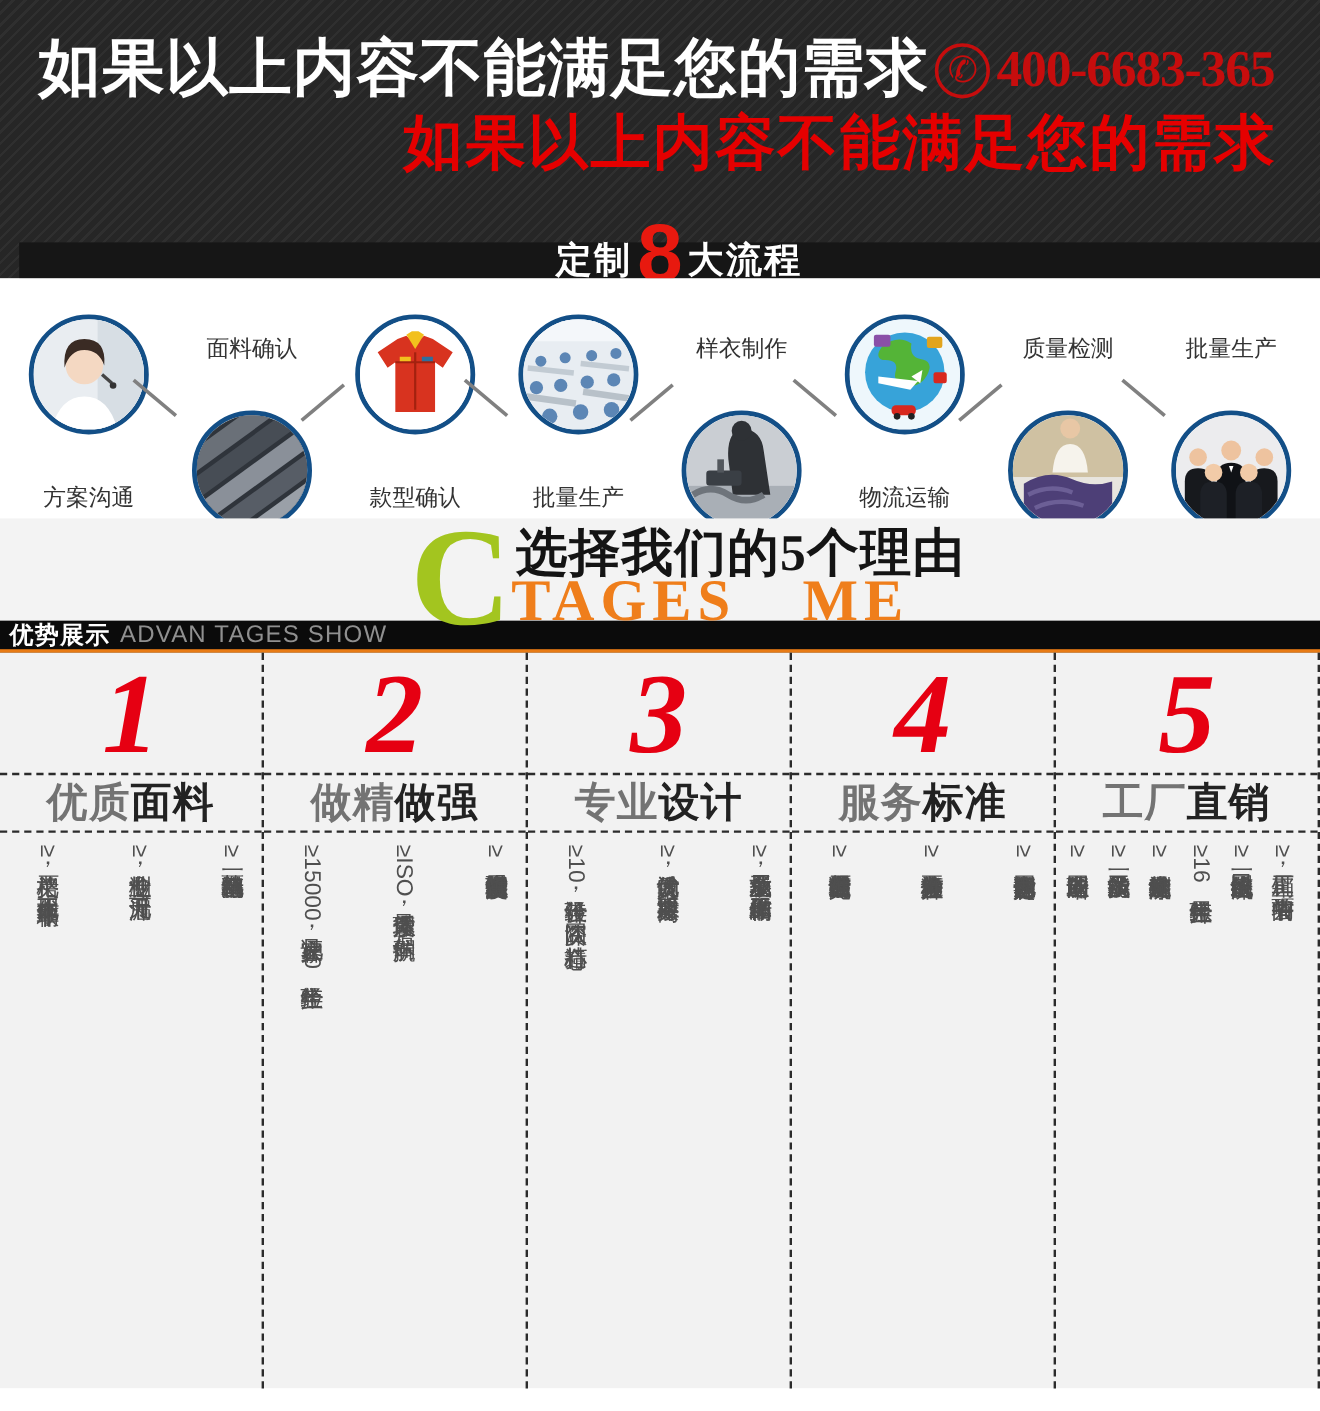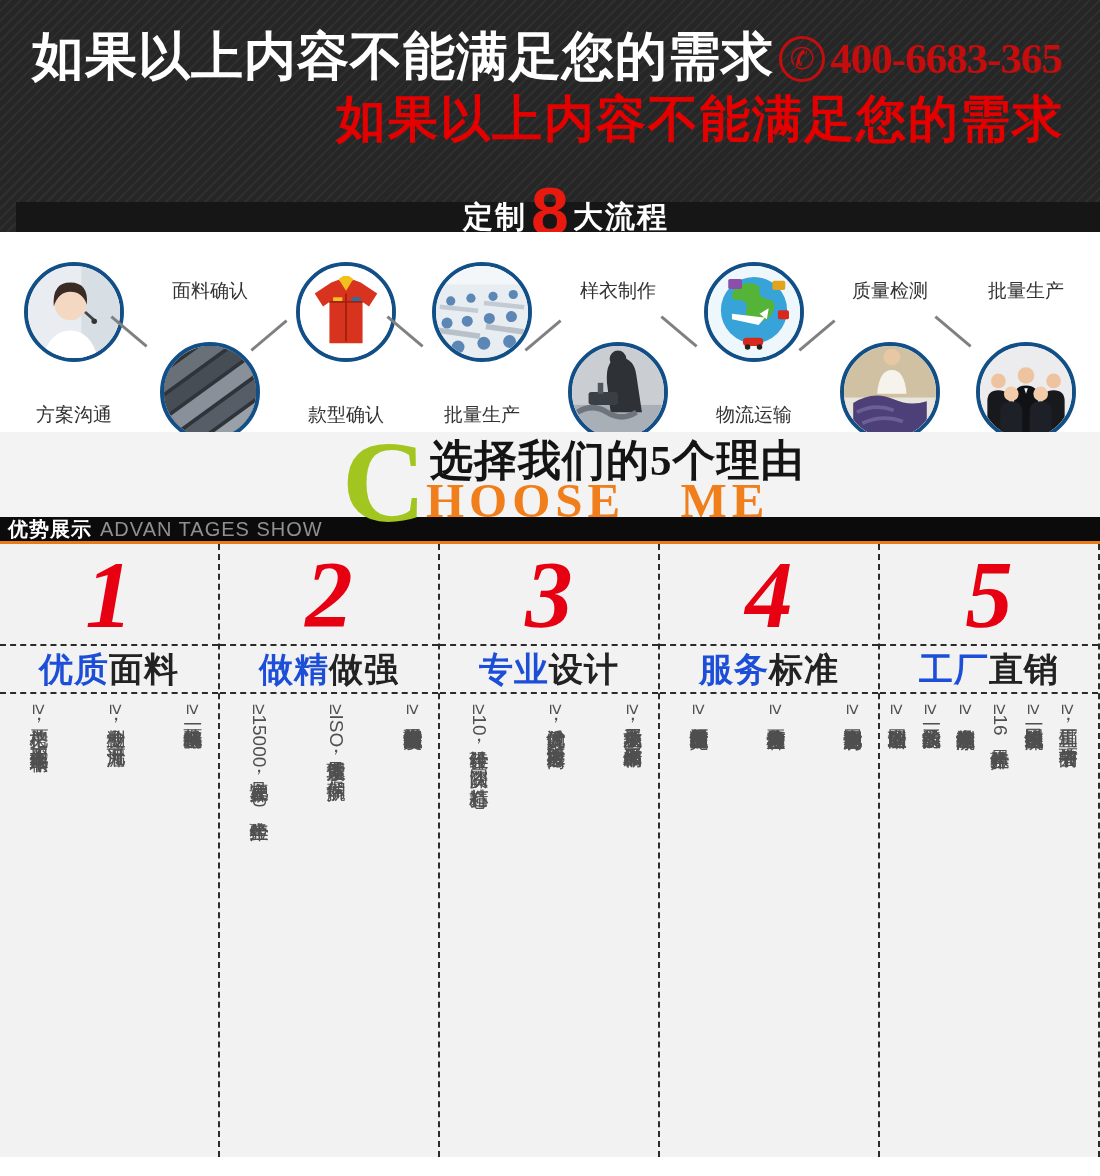--- a/index.html
+++ b/index.html
@@ -39,21 +39,21 @@
   
   .advbar{height:24px;background:#0b0b0b;border-bottom:3px solid #e87b15;display:flex;align-items:center;}
   .adv-cn{color:#ffffff;font-size:20px;font-weight:bold;margin-left:8px;letter-spacing:1px;}
   .adv-en{color:#909090;font-size:20px;margin-left:8px;letter-spacing:1px;}
 
   
   .cols{background:#f2f2f2;display:flex;}
   .col{flex:1;border-right:2px dashed #2b2b2b;box-sizing:border-box;min-width:0;}
   .col-num{height:100px;text-align:center;font-family:"Liberation Serif","DejaVu Serif",serif;font-style:italic;font-weight:bold;font-size:95px;line-height:102px;color:#e60012;}
   .col-head{height:46px;border-top:2px dashed #2b2b2b;border-bottom:2px dashed #2b2b2b;text-align:center;font-size:34px;font-weight:bold;line-height:46px;color:#222222;letter-spacing:1px;white-space:nowrap;}
-  .col-head .hl{color:#1d4ed8;}
+  .col-head .hl{color:#737373;}
   .col-points{height:463px;writing-mode:vertical-rl;text-orientation:mixed;box-sizing:border-box;
               padding:10px 10px 0 0;font-size:19px;color:#4f4f4f;line-height:4.05;overflow:hidden;}
   .col.tight .col-points{line-height:1.8;padding-right:20px;}
   .bottom-strip{height:19px;background:#ffffff;}
 </style>
 </head>
 <body>
 
 <div class="hdr">
   <div class="hdr-line1">如果以上内容不能满足您的需求</div>
@@ -219,21 +219,21 @@
   <div class="connector down" style="left:382px;top:98px;"></div>
   <div class="connector up" style="left:520px;top:102px;"></div>
   <div class="connector down" style="left:656px;top:98px;"></div>
   <div class="connector up" style="left:794px;top:102px;"></div>
   <div class="connector down" style="left:930px;top:98px;"></div>
 </div>
 
 <div class="choose">
   <div class="choose-c">C</div>
   <div class="choose-cn">选择我们的5个理由</div>
-  <div class="choose-en">HOOSE ME</div>
+  <div class="choose-en">TAGES ME</div>
 </div>
 
 <div class="advbar">
   <span class="adv-cn">优势展示</span>
   <span class="adv-en">ADVAN TAGES SHOW</span>
 </div>
 
 <div class="cols">
 
   <div class="col">

